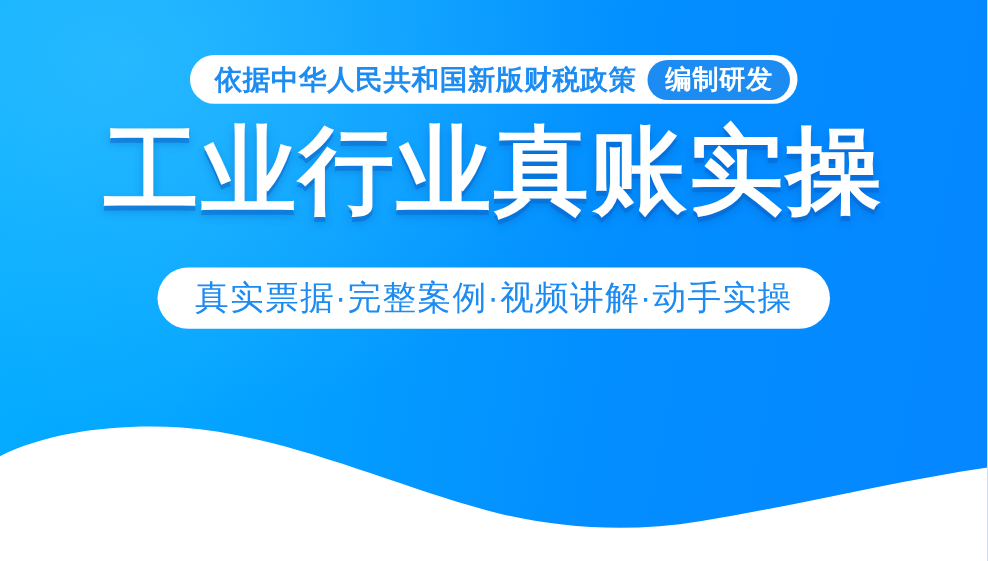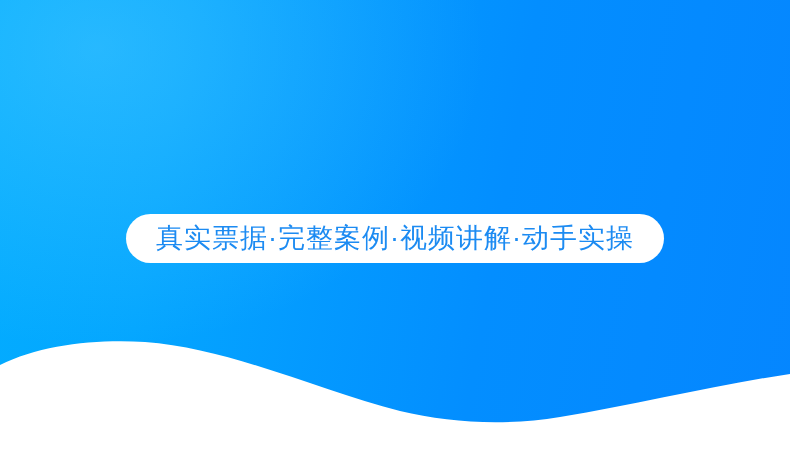--- a/index.html
+++ b/index.html
@@ -139,21 +139,28 @@
     white-space: nowrap;
   }
 </style>
 </head>
 <body>
 
 <div class="banner">
 
   <div class="glow"></div>
 
+  <div class="badge-row">
+    <div class="badge-pill">
+      <span class="badge-pill-text">依据中华人民共和国新版财税政策</span>
+      <span class="badge-tag">编制研发</span>
+    </div>
+  </div>
 
+  <div class="headline">工业行业真账实操</div>
 
   <div class="feature-row">
     <div class="feature-pill">
       <span class="feature-pill-text">真实票据·完整案例·视频讲解·动手实操</span>
     </div>
   </div>
 
 
   <svg class="wave" viewBox="0 0 790 120" preserveAspectRatio="none">
     <path d="M0,36 C40,16 95,10 145,13 C230,19 320,62 400,82 C450,94 505,97 560,88 C640,75 715,56 790,45 L790,120 L0,120 Z" fill="#FFFFFF"></path>

